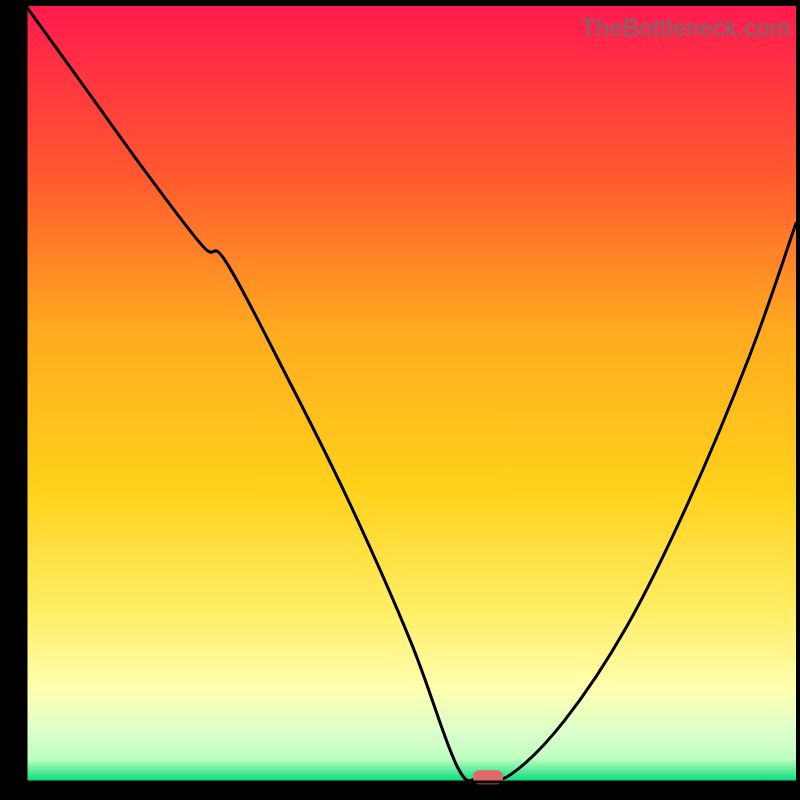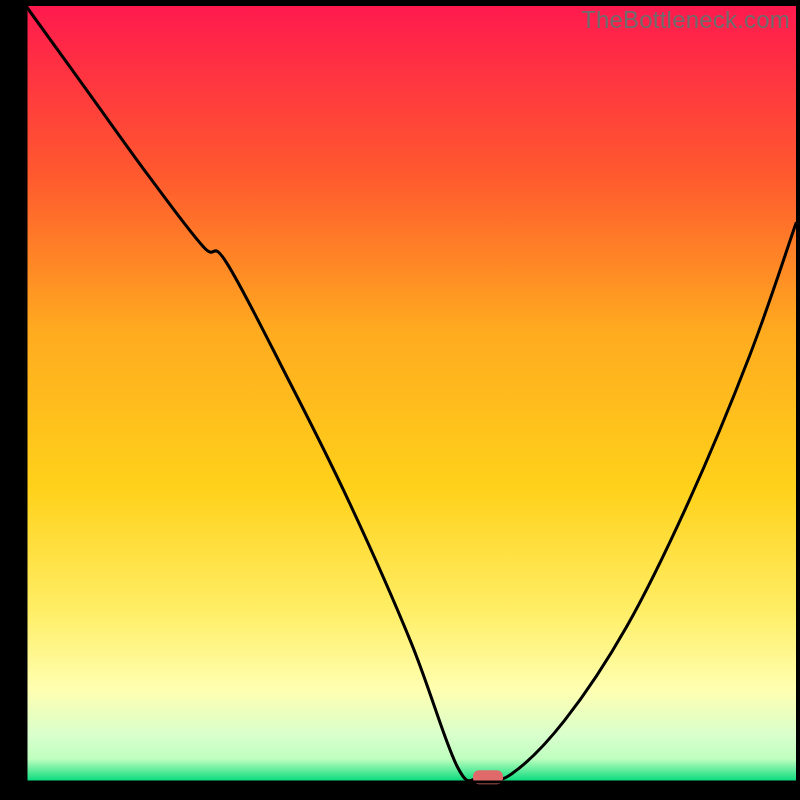--- a/index.html
+++ b/index.html
@@ -13,21 +13,21 @@
   .chart-container {
     position: relative;
     width: 800px;
     height: 800px;
   }
   svg {
     display: block;
   }
   .watermark {
     position: absolute;
-    top: 6px;
+    top: 14px;
     right: 10px;
     font-family: Arial, Helvetica, sans-serif;
     font-size: 24px;
     font-weight: 500;
     color: #6d6d6d;
     letter-spacing: 0.2px;
   }
 </style>
 </head>
 <body>

